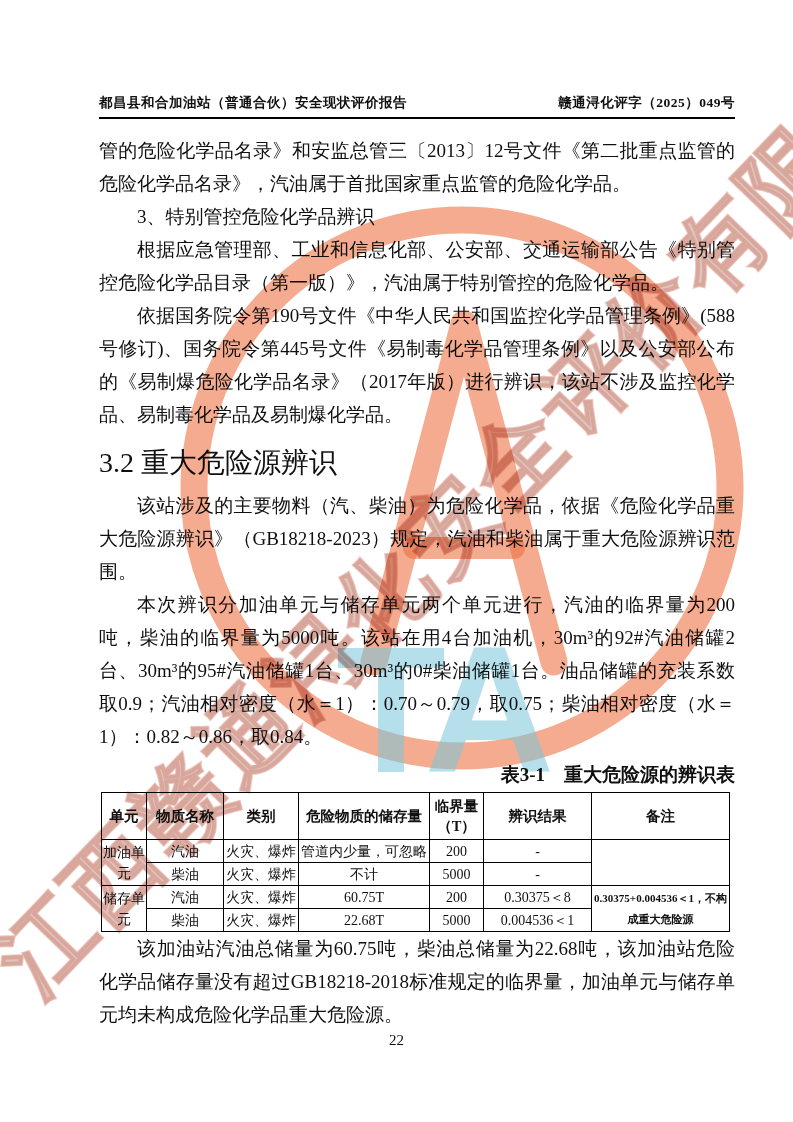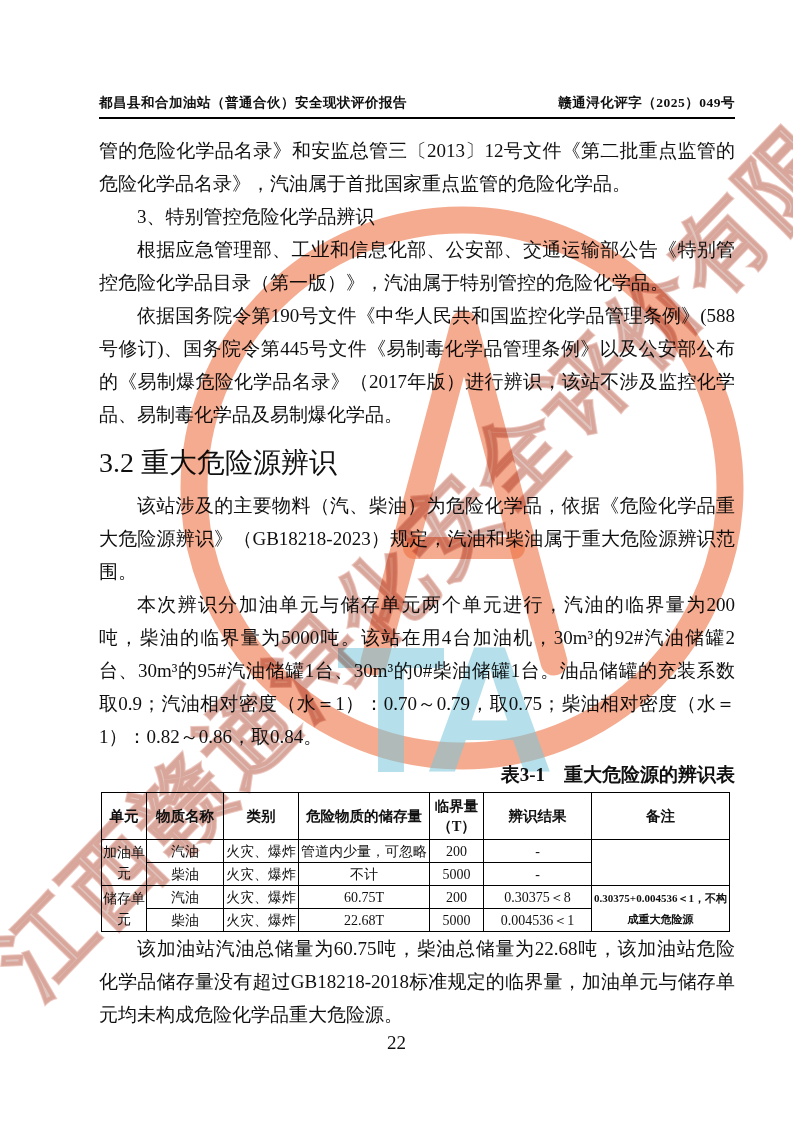--- a/index.html
+++ b/index.html
@@ -33,21 +33,21 @@
   .table-title { text-align:right; font-weight:bold; font-size:19px; margin:9px 0 4px 0; }
   table.hazard { border-collapse:collapse; table-layout:fixed; width:628px; margin-left:2px;
     font-size:14px; }
   table.hazard th, table.hazard td { border:1.5px solid #000; text-align:center;
     padding:0 1px; overflow:hidden; }
   table.hazard th { font-size:14.5px; font-weight:bold; height:46px; line-height:20px; }
   table.hazard td { height:22px; line-height:21px; }
   .bold-cell { font-weight:normal; }
   .remark-cell { font-weight:bold; font-size:11px; line-height:20px; }
   .page-number { position:absolute; left:0; right:0; top:1032px; text-align:center;
-    font-size:19px; z-index:2; }
+    font-size:15px; z-index:2; }
 </style>
 </head>
 <body>
 
 <div class="page">
 
   <div class="wm-cn">江西赣通浔化安全评价有限公司</div>
 
   <div class="content">
 

